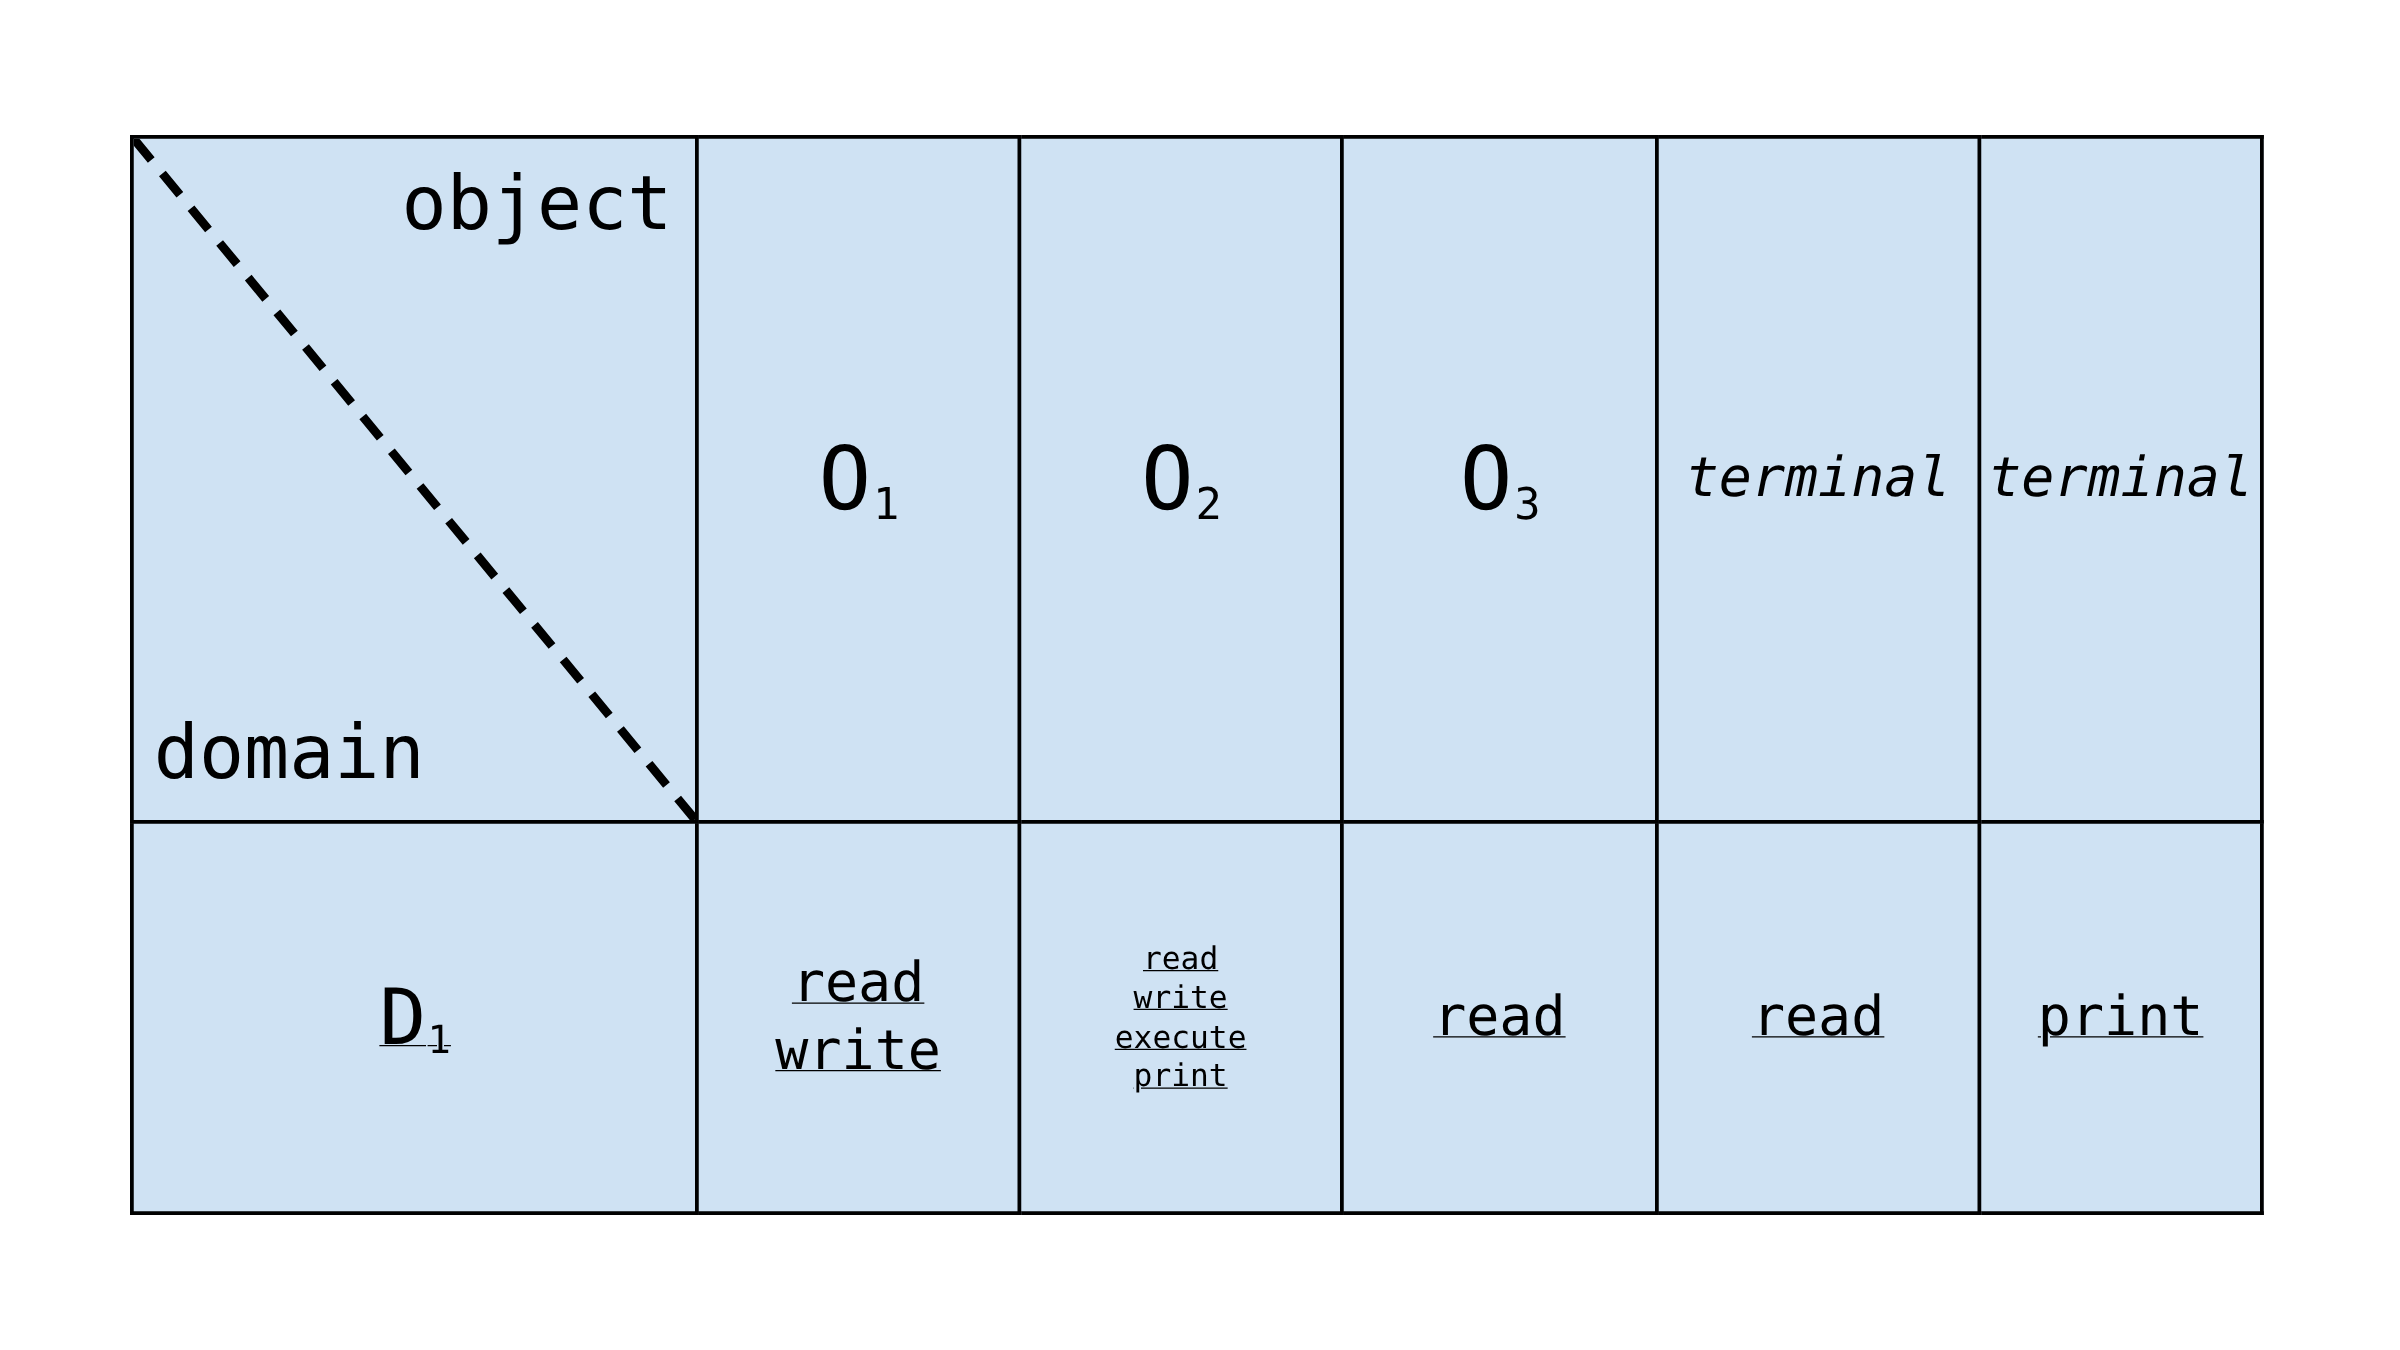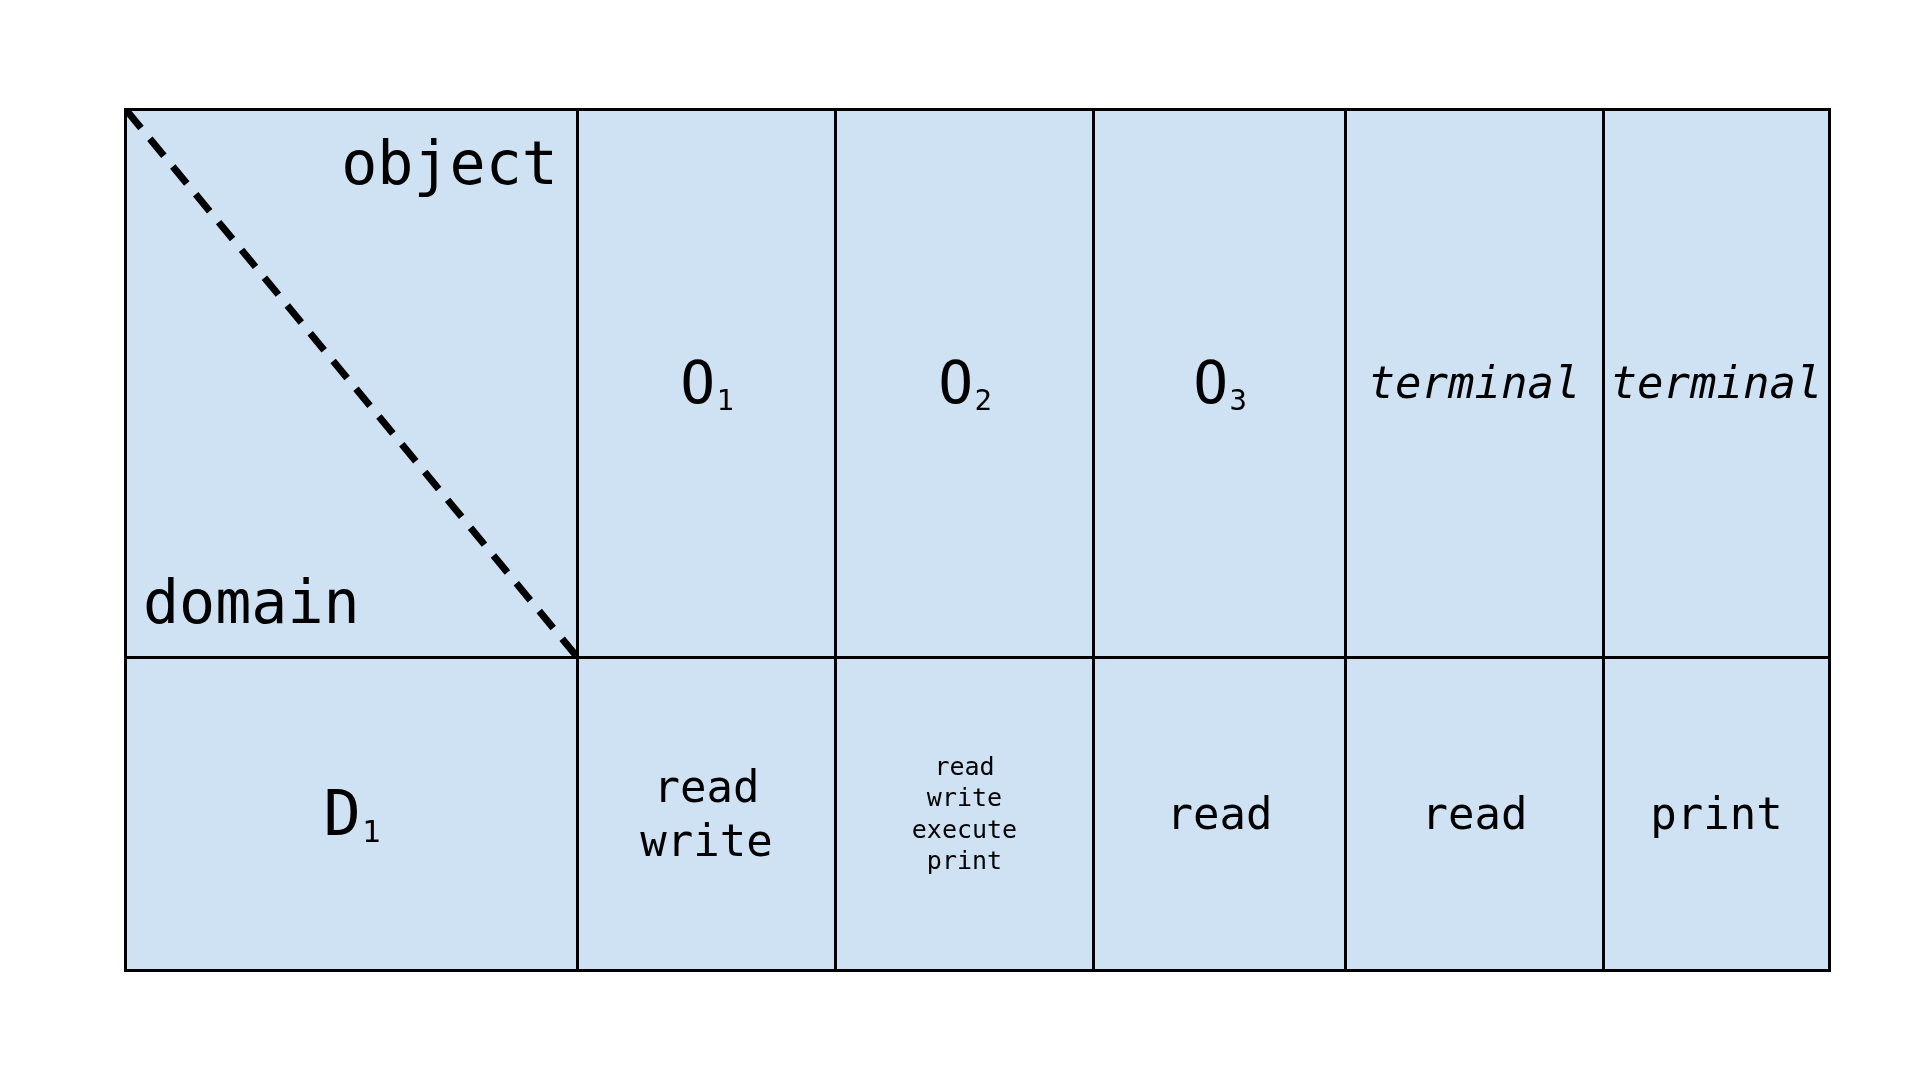--- a/index.html
+++ b/index.html
@@ -9,21 +9,21 @@
   }
   body {
     width: 1920px;
     height: 1080px;
     font-family: "DejaVu Sans Mono", "Liberation Mono", monospace;
     overflow: hidden;
   }
 
   #matrix-wrap {
     position: absolute;
-    left: 124px;
+    left: 104px;
     top: 108px;
     width: 1504px;
     height: 864px;
   }
 
   table.access-matrix {
     border-collapse: collapse;
     table-layout: fixed;
     width: 1704px;
     height: 864px;
@@ -42,21 +42,21 @@
 
   
   col.c-corner   { width: 452px; }
   col.c-o1       { width: 258px; }
   col.c-o2       { width: 258px; }
   col.c-o3       { width: 252px; }
   col.c-terminal { width: 258px; }
   col.c-printer  { width: 226px; }
 
   tr.row-header { height: 318px; }
-  tr.row-body   { height: 182px; }
+  tr.row-body   { height: 182px; text-decoration: underline; }
 
   
   td.corner-cell {
     position: relative;
     padding: 0;
   }
   .corner-inner {
     position: absolute;
     inset: 0;
   }
@@ -81,21 +81,21 @@
     bottom: 24px;
     left: 16px;
     font-size: 60px;
     line-height: 1;
     white-space: nowrap;
     text-align: center;
   }
 
   
   .col-head-sym {
-    font-size: 58px;
+    font-size: 70px;
     line-height: 1;
     white-space: nowrap;
     text-align: right;
   }
   .col-head-sym sub {
     font-size: 0.5em;
     vertical-align: baseline;
     position: relative;
     top: 0.22em;
     left: 0.04em;

